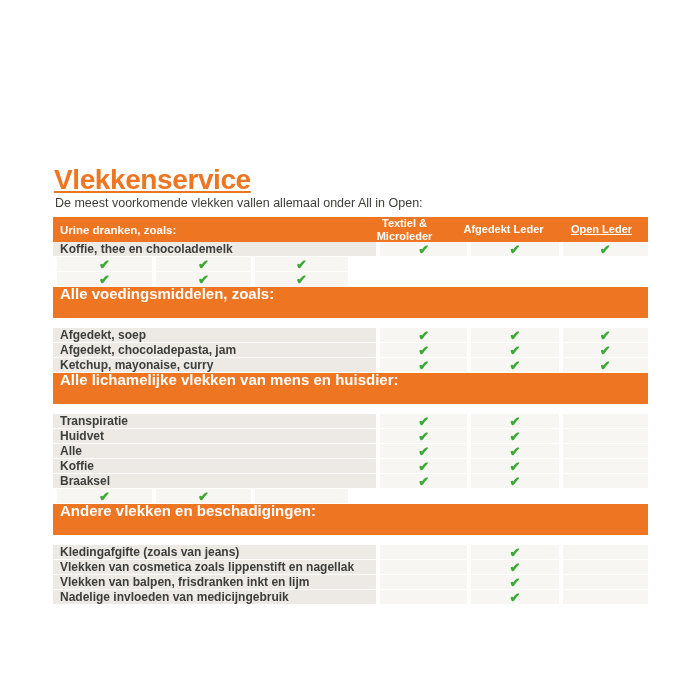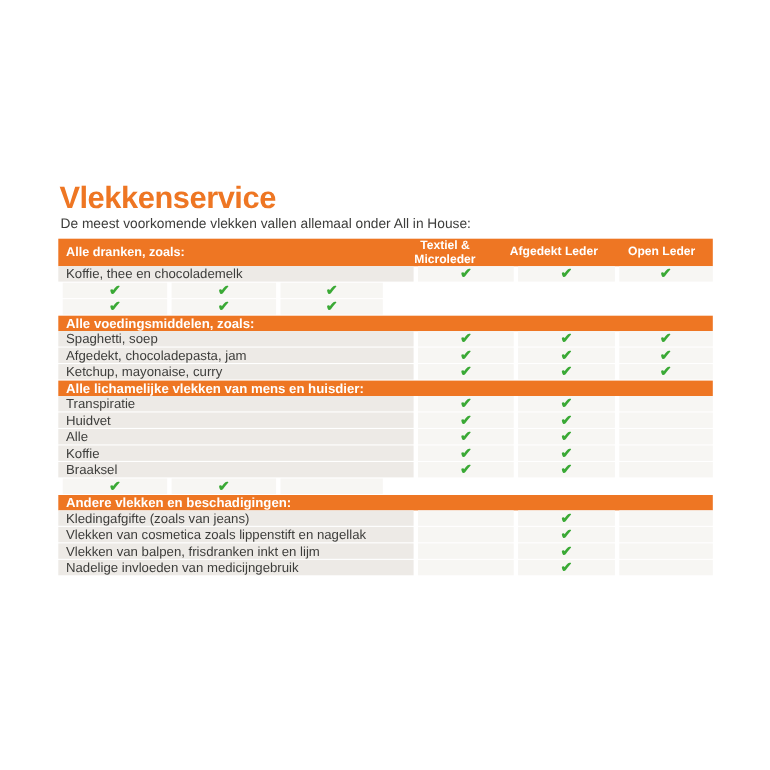--- a/index.html
+++ b/index.html
@@ -14,20 +14,21 @@
   .page-title {
     position: absolute;
     left: 54px;
     top: 166px;
     margin: 0;
     font-size: 28px;
     line-height: 28px;
     font-weight: bold;
     letter-spacing: -0.4px;
     color: var(--orange);
+    text-decoration: underline;
   }
   .page-subtitle {
     position: absolute;
     left: 55px;
     top: 196px;
     margin: 0;
     font-size: 12.5px;
     line-height: 15px;
     color: var(--text);
   }
@@ -55,71 +56,72 @@
     width: 95px;
     margin-left: 4px;
     text-align: center;
     color: #ffffff;
     font-weight: bold;
     font-size: 11px;
     line-height: 1.1;
     white-space: nowrap;
   }
   .hdr-col.wrap { white-space: normal; }
-  .hdr-col.last { width: 93px; }
+  .hdr-col.last { width: 93px; text-decoration: underline; }
   .section-bar {
-    height: 14px;
-    margin-bottom: 0;
+    height: 31px;
+    margin-bottom: 10px;
     background: var(--orange);
     color: #ffffff;
     font-weight: bold;
-    font-size: 12px;
+    font-size: 15px;
     line-height: 14px;
     padding-left: 7px;
     box-sizing: border-box;
   }
   .row {
     display: flex;
     height: 14px;
     margin-bottom: 1px;
   }
   .cell-label {
     width: 351px;
     box-sizing: border-box;
     padding-left: 7px;
     background: var(--label-bg);
     color: var(--text);
     font-size: 12px;
     line-height: 14px;
     white-space: nowrap;
     overflow: hidden;
+    font-weight: bold;
   }
   .cell-check {
     width: 95px;
     margin-left: 4px;
     background: var(--cell-bg);
     text-align: center;
     line-height: 13px;
   }
   .cell-check.last { width: 93px; }
   .check-glyph {
     color: var(--green);
     font-size: 13px;
     font-weight: bold;
   }
 </style>
 </head>
 <body>
 
 <div class="canvas">
   <h1 class="page-title">Vlekkenservice</h1>
-  <p class="page-subtitle">De meest voorkomende vlekken vallen allemaal onder All in House:</p>
+  <p class="page-subtitle">De meest voorkomende vlekken vallen allemaal onder All in Open:</p>
   <div class="stain-table" id="stain-table">
       <div class="hdr-row">
-        <div class="hdr-label">Alle dranken, zoals:</div>
+        <div class="hdr-label">Urine dranken, zoals:</div>
         <div class="hdr-col wrap">Textiel &amp; Microleder</div>
         <div class="hdr-col">Afgedekt Leder</div>
         <div class="hdr-col last">Open Leder</div>
       </div>
       <div class="row">
         <div class="cell-label">Koffie, thee en chocolademelk</div>
         <div class="cell-check"><span class="check-glyph">✔</span></div>
         <div class="cell-check"><span class="check-glyph">✔</span></div>
         <div class="cell-check last"><span class="check-glyph">✔</span></div>
       </div>
@@ -128,21 +130,21 @@
         <div class="cell-check"><span class="check-glyph">✔</span></div>
         <div class="cell-check last"><span class="check-glyph">✔</span></div>
       </div>
       <div class="row">
         <div class="cell-check"><span class="check-glyph">✔</span></div>
         <div class="cell-check"><span class="check-glyph">✔</span></div>
         <div class="cell-check last"><span class="check-glyph">✔</span></div>
       </div>
       <div class="section-bar">Alle voedingsmiddelen, zoals:</div>
       <div class="row">
-        <div class="cell-label">Spaghetti, soep</div>
+        <div class="cell-label">Afgedekt, soep</div>
         <div class="cell-check"><span class="check-glyph">✔</span></div>
         <div class="cell-check"><span class="check-glyph">✔</span></div>
         <div class="cell-check last"><span class="check-glyph">✔</span></div>
       </div>
       <div class="row">
         <div class="cell-label">Afgedekt, chocoladepasta, jam</div>
         <div class="cell-check"><span class="check-glyph">✔</span></div>
         <div class="cell-check"><span class="check-glyph">✔</span></div>
         <div class="cell-check last"><span class="check-glyph">✔</span></div>
       </div>

